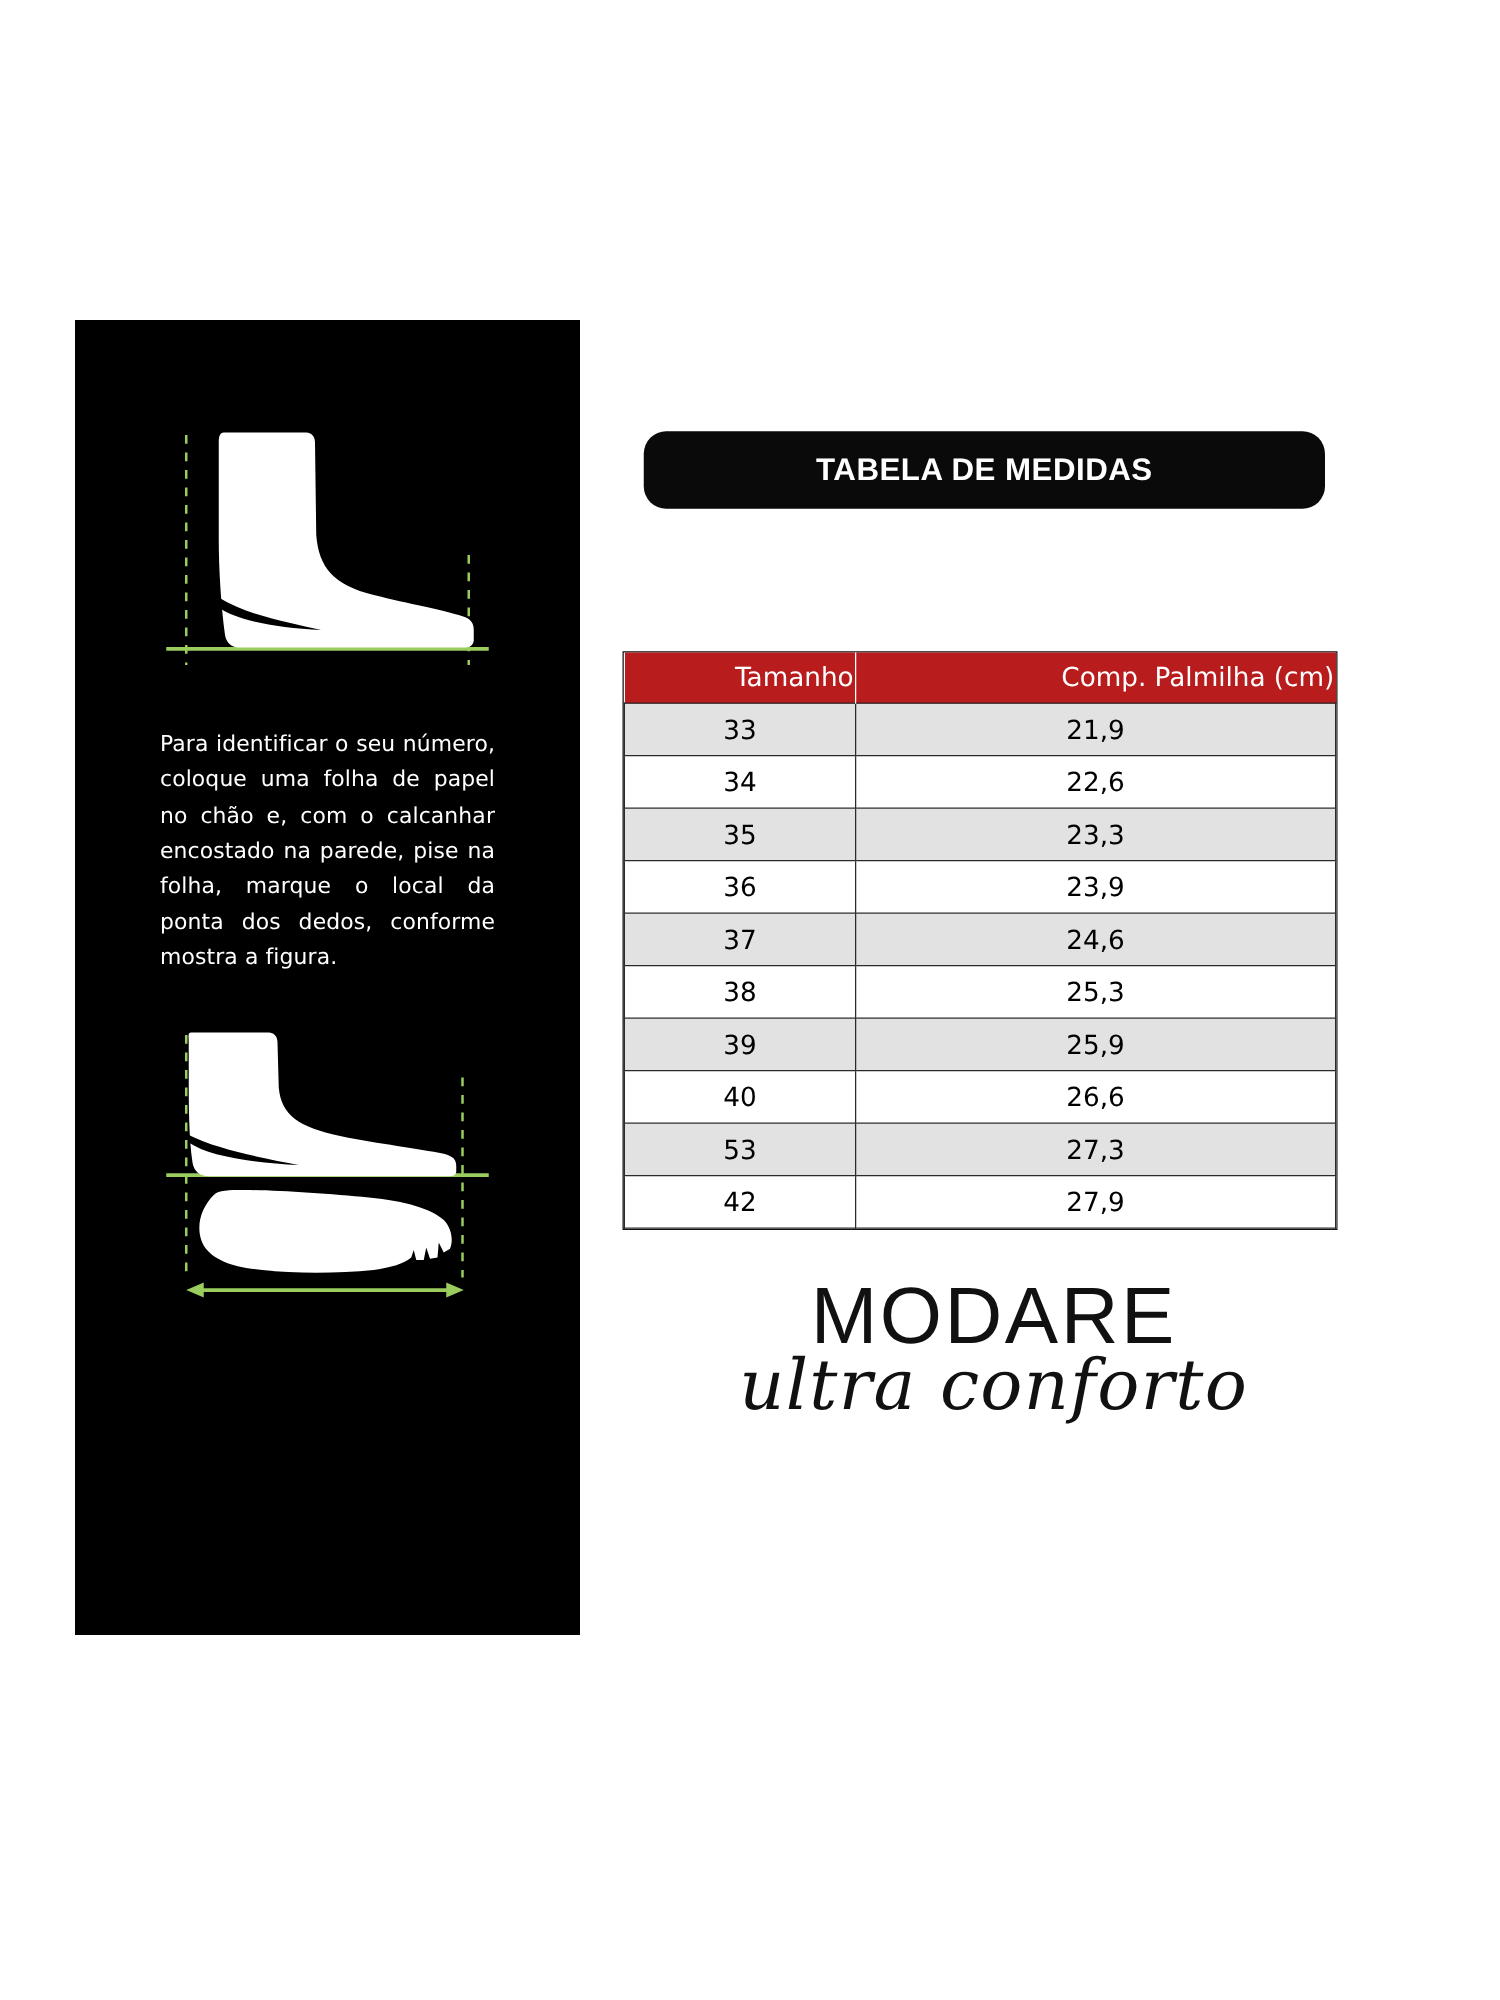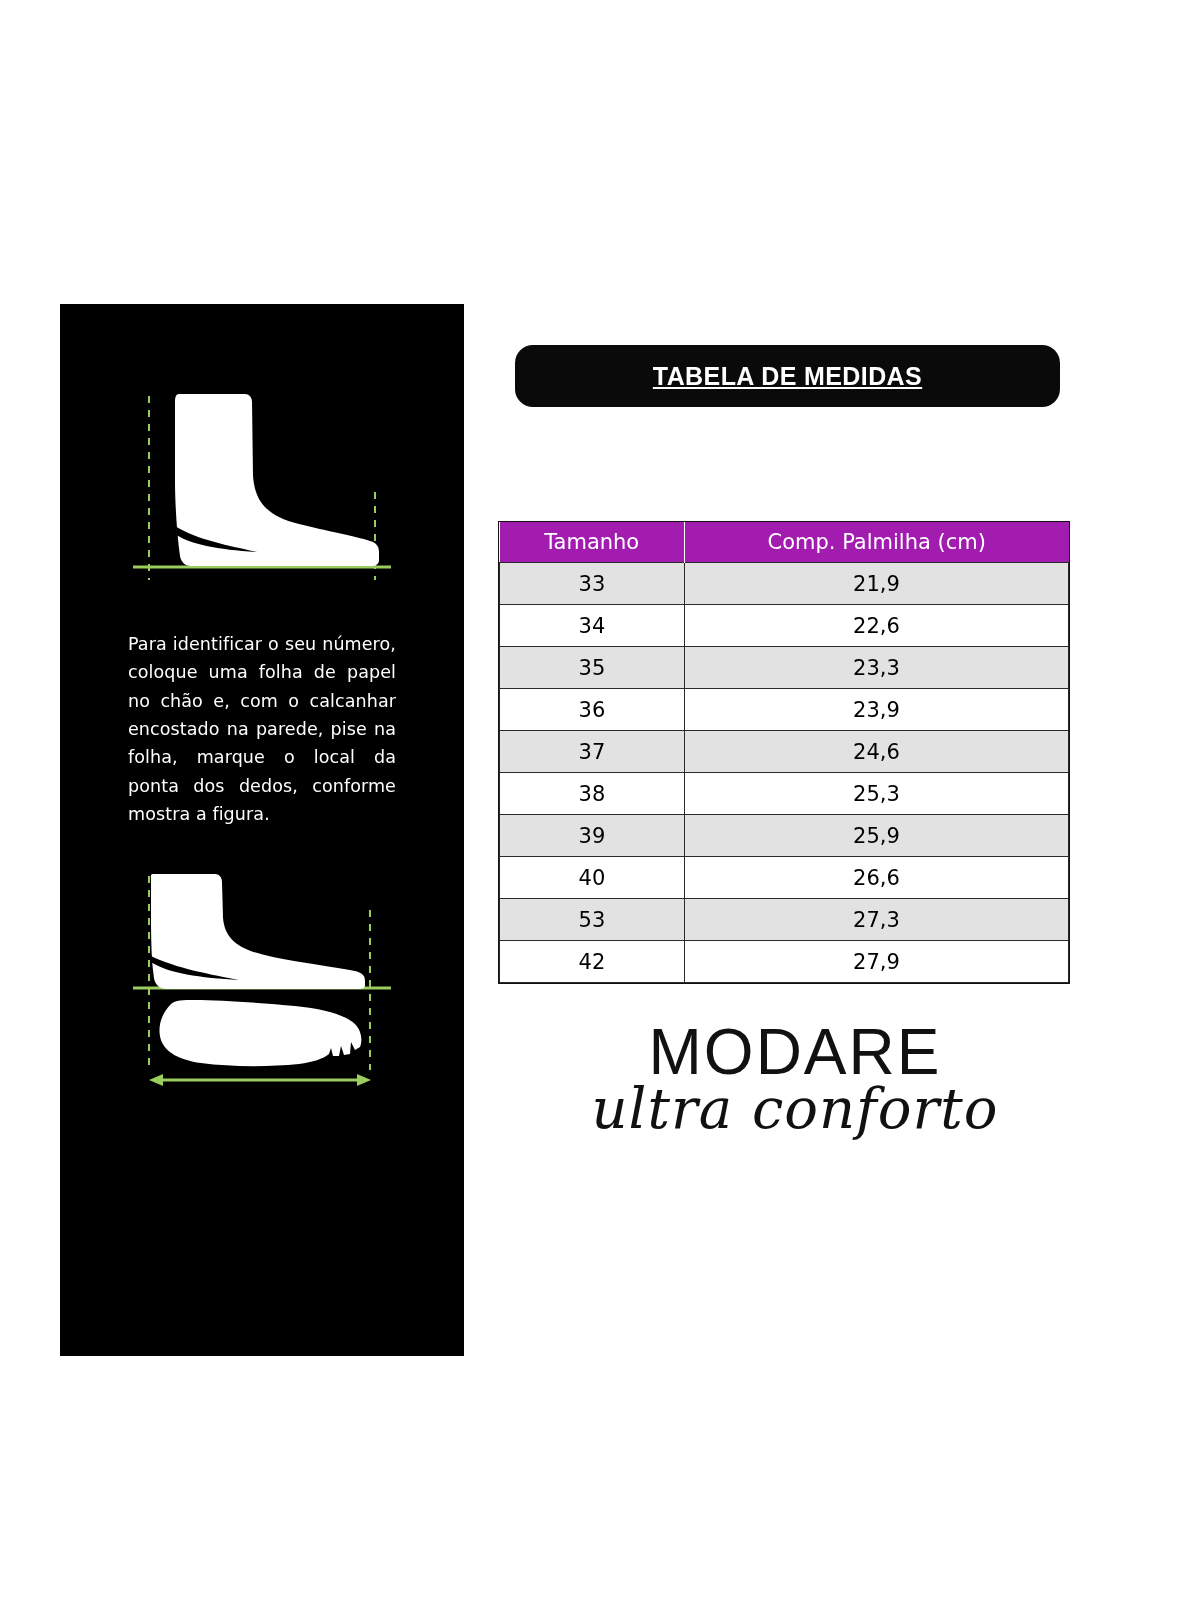--- a/index.html
+++ b/index.html
@@ -19,21 +19,20 @@
   
   .left-panel {
     position: absolute;
     left: 60px;
     top: 256px;
     width: 404px;
     height: 1052px;
     background: #000000;
     box-sizing: border-box;
     padding: 0;
-    margin-top: 48px;
   }
 
   .fig-block {
     width: 100%;
     display: flex;
     justify-content: center;
   }
   .fig-1 { margin-top: 80px; }
   .fig-2 { margin-top: 42px; }
 
@@ -60,43 +59,42 @@
     background: #0a0a0a;
     border-radius: 18px;
     display: flex;
     align-items: center;
     justify-content: center;
     color: #ffffff;
     font-family: "Liberation Sans", sans-serif;
     font-weight: bold;
     font-size: 25px;
     letter-spacing: 0.4px;
-    text-decoration: underline;
   }
 
   .table-wrap {
     position: absolute;
     left: 498px;
     top: 521px;
     width: 572px;
     border: 1px solid #111111;
     box-sizing: border-box;
   }
   table.size-table {
     width: 100%;
     border-collapse: collapse;
     font-family: "DejaVu Sans", sans-serif;
   }
   table.size-table th {
-    background: #a21caf;
+    background: #b91c1c;
     color: #ffffff;
     font-weight: normal;
     font-size: 21px;
     height: 38px;
-    text-align: center;
+    text-align: right;
     border-right: 1px solid #ffffff;
   }
   table.size-table th:last-child { border-right: none; }
   table.size-table td {
     height: 39px;
     text-align: center;
     font-size: 21px;
     color: #000000;
     border: 1px solid #2a2a2a;
   }

